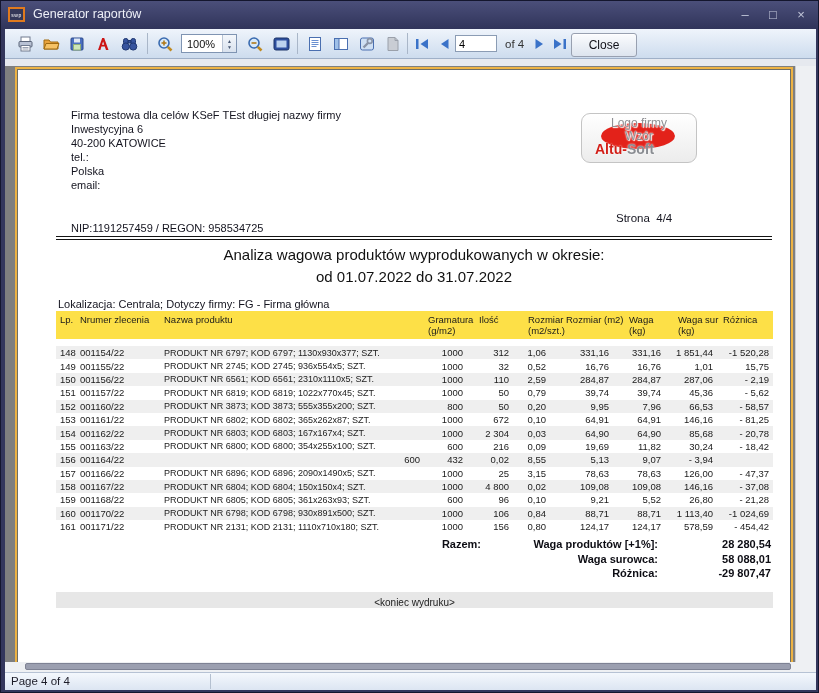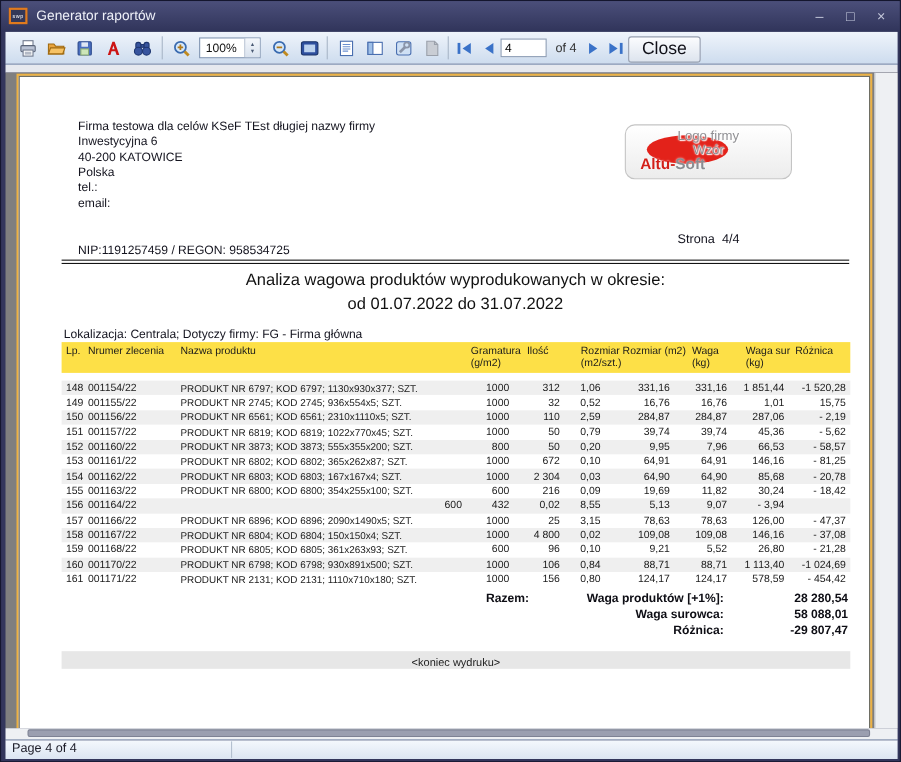--- a/index.html
+++ b/index.html
@@ -12,37 +12,37 @@
   .win-btn{width:18px;height:18px;display:flex;align-items:center;justify-content:center;cursor:default;}
   
   .toolbar{position:absolute;left:4px;top:28px;width:811px;height:30px;background:linear-gradient(#eff4fb,#cddcee);border-bottom:1px solid #9fb0c8;box-sizing:border-box;}
   .tb{position:absolute;top:3px;width:24px;height:24px;display:flex;align-items:center;justify-content:center;border-radius:3px;}
   .tsep{position:absolute;top:4px;width:1px;height:21px;background:#a9b6c8;}
   .spinfield{position:absolute;left:176px;top:5px;width:56px;height:19px;background:#fff;border:1px solid #7f94b2;box-sizing:border-box;display:flex;align-items:center;}
   .spinval{flex:1;font-size:11px;padding-left:5px;color:#111;}
   .spinbtns{width:13px;height:100%;border-left:1px solid #b9c4d4;display:flex;flex-direction:column;align-items:center;justify-content:center;font-size:5px;color:#4a5a74;background:linear-gradient(#f4f7fb,#d9e2ee);}
   .pagefield{position:absolute;left:450px;top:6px;width:42px;height:17px;border:1px solid #8b9cb4;font-size:11px;padding:0 3px;box-sizing:border-box;font-family:"Liberation Sans",sans-serif;}
   .oflabel{position:absolute;left:500px;top:9px;font-size:11.5px;color:#333;}
-  .close-btn{position:absolute;left:566px;top:4px;width:64px;height:22px;border:1px solid #98a0b0;border-radius:3px;background:linear-gradient(#fbfcfe,#dde4ee);font-size:16px;color:#101018;display:flex;align-items:center;justify-content:center;box-shadow:0 1px 0 rgba(255,255,255,.7) inset;}
+  .close-btn{position:absolute;left:566px;top:4px;width:64px;height:22px;border:1px solid #98a0b0;border-radius:3px;background:linear-gradient(#fbfcfe,#dde4ee);font-size:12px;color:#101018;display:flex;align-items:center;justify-content:center;box-shadow:0 1px 0 rgba(255,255,255,.7) inset;}
   
   .strip{position:absolute;left:4px;top:58px;width:811px;height:7px;background:#e6e9ef;}
   .preview{position:absolute;left:4px;top:65px;width:811px;height:596px;background:#7f7f7f;overflow:hidden;}
   .vscroll{position:absolute;left:790px;top:0;width:21px;height:100%;background:#eef0f3;border-left:1px solid #c9cdd3;}
   .page{position:absolute;left:10px;top:1px;width:774px;height:640px;border:2px solid #edb243;}
   .page-inner{position:absolute;inset:0;border:1px solid #6e6e64;background:#fff;overflow:hidden;}
   .hscroll{position:absolute;left:4px;top:661px;width:811px;height:10px;background:#eef0f3;}
   .hthumb{position:absolute;left:20px;top:1px;width:766px;height:7px;background:#9b9fb0;border:1px solid #7e8294;border-radius:2px;box-sizing:border-box;}
   .statusbar{position:absolute;left:4px;top:671px;width:811px;height:18px;background:linear-gradient(#f4f8fd,#dce5f2);border-top:1px solid #b6c2d4;box-sizing:border-box;}
   .status-text{position:absolute;left:6px;top:2px;font-size:11.5px;color:#1c1c28;}
   .status-div{position:absolute;left:205px;top:1px;width:1px;height:15px;background:#b4c0d0;}
   
   .co-block{position:absolute;left:53px;top:38px;}
   .co-line{font-size:11px;line-height:14px;color:#14141f;}
   .nip-line{position:absolute;left:53px;top:152px;font-size:11px;color:#14141f;}
-  .logo{position:absolute;left:550px;top:43px;width:114px;height:48px;border:1px solid #c4c4c4;border-radius:9px;background:linear-gradient(#ffffff,#ececec);padding-left:36px;}
+  .logo{position:absolute;left:563px;top:43px;width:114px;height:48px;border:1px solid #c4c4c4;border-radius:9px;background:linear-gradient(#ffffff,#ececec);}
   .logo-ellipse{position:absolute;left:19px;top:9px;width:74px;height:26px;background:#e3221a;border-radius:50%;}
   .logo-overlay{position:absolute;left:0;top:3px;width:100%;text-align:center;font-size:12px;line-height:13px;color:#8f8f93;text-shadow:0 0 2px #fff,0 0 1px #fff,1px 1px 1px #fff;}
   .logo-brand{position:absolute;left:13px;bottom:5px;font-size:14px;font-weight:bold;text-shadow:0 0 2px #fff;}
   .brand-red{color:#d21f18;}
   .brand-gray{color:#8a8d92;}
   .strona{position:absolute;left:598px;top:142px;font-size:11.5px;color:#14141f;white-space:pre;}
   .dline{position:absolute;left:38px;width:716px;height:1px;background:#141414;}
   .rep-title{position:absolute;left:38px;width:716px;text-align:center;font-size:15px;color:#111;}
   .loc-line{position:absolute;left:40px;top:228px;font-size:11px;color:#14141f;}
   
@@ -241,22 +241,22 @@
 
   <div class="strip"></div>
   <div class="preview">
     <div class="page">
       <div class="page-inner">
 
         <div class="co-block" id="company-lines">
             <div class="co-line">Firma testowa dla celów KSeF TEst długiej nazwy firmy</div>
             <div class="co-line">Inwestycyjna 6</div>
             <div class="co-line">40-200 KATOWICE</div>
+            <div class="co-line">tel.:</div>
             <div class="co-line">Polska</div>
-            <div class="co-line">tel.:</div>
             <div class="co-line">email:</div>
           </div>
         <div class="nip-line">NIP:1191257459 / REGON: 958534725</div>
 
         <div class="logo">
           <div class="logo-ellipse"></div>
           <div class="logo-overlay">
             <div>Logo firmy</div>
             <div>Wzór</div>
           </div>

